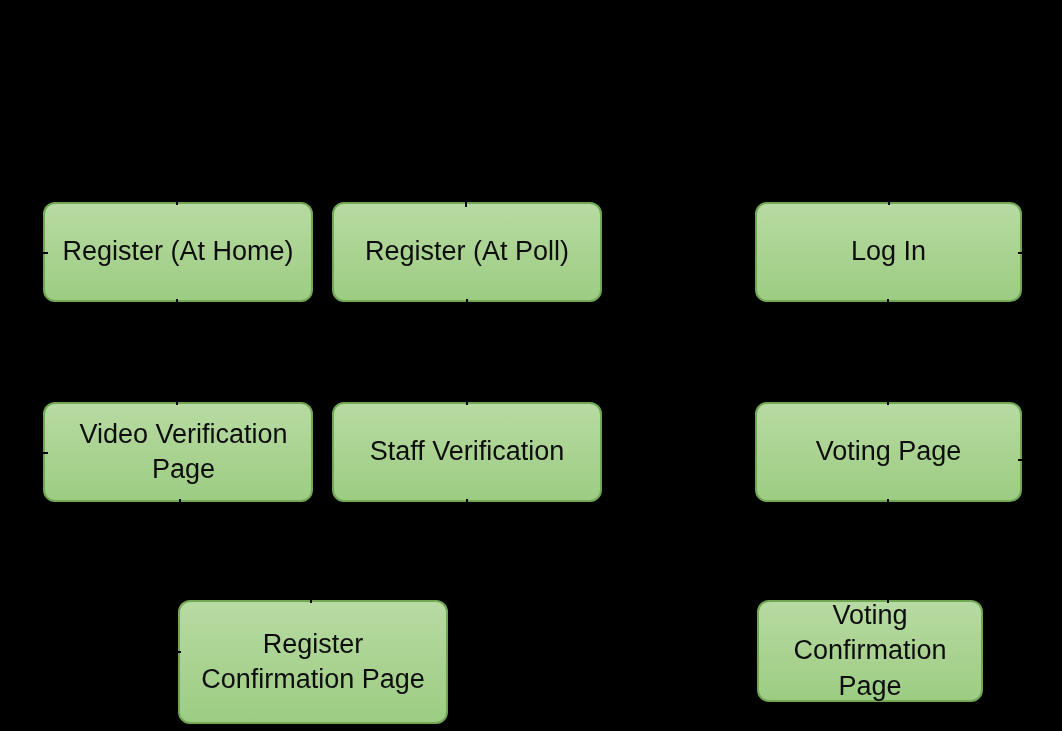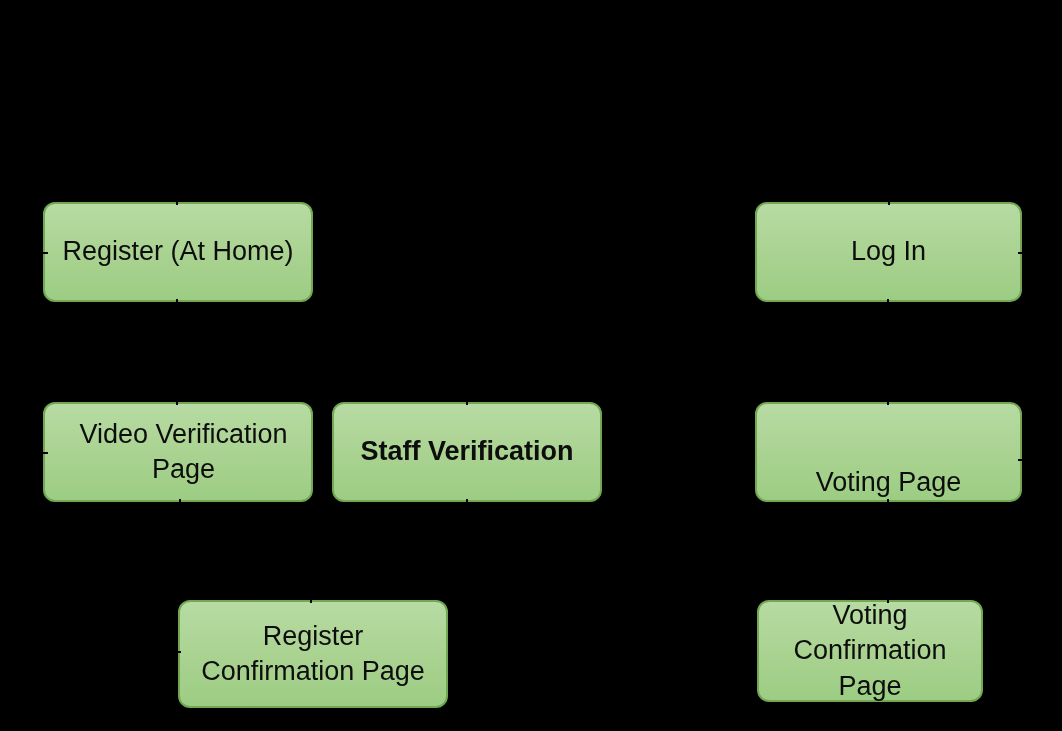--- a/index.html
+++ b/index.html
@@ -30,23 +30,23 @@
     line-height: 1.3;
     white-space: pre-line;
     z-index: 1;
   }
   
   .n-home          { left: 363px; top: 4px;   width: 210px; height: 99px; }
   .n-reg-home      { left: 43px;  top: 202px; width: 270px; height: 100px; }
   .n-reg-poll      { left: 332px; top: 202px; width: 270px; height: 100px; }
   .n-login         { left: 755px; top: 202px; width: 267px; height: 100px; }
   .n-video-verif   { left: 43px;  top: 402px; width: 270px; height: 100px; padding-left: 11px; }
-  .n-staff-verif   { left: 332px; top: 402px; width: 270px; height: 100px; font-weight: bold; }
-  .n-voting-page   { left: 755px; top: 402px; width: 267px; height: 100px; align-items: flex-end; }
-  .n-reg-conf      { left: 178px; top: 600px; width: 270px; height: 108px; }
+  .n-staff-verif   { left: 332px; top: 402px; width: 270px; height: 100px; }
+  .n-voting-page   { left: 755px; top: 402px; width: 267px; height: 100px; }
+  .n-reg-conf      { left: 178px; top: 600px; width: 270px; height: 124px; }
   .n-vote-conf     { left: 757px; top: 600px; width: 226px; height: 102px; }
 
   
   .edge {
     position: absolute;
     background: #000000;
     z-index: 3;
   }
   .e-home-poll     { left: 465px;  top: 101px; width: 2px;   height: 106px; }
   .e-home-left-h   { left: 176px;  top: 52px;  width: 192px; height: 2px; }
@@ -93,20 +93,23 @@
   <div class="edge e-left-loop-h3"></div>
   <div class="edge e-right-loop-v"></div>
   <div class="edge e-right-loop-h1"></div>
   <div class="edge e-right-loop-h2"></div>
 
 
   <div class="node n-reg-home">
     <span>Register (At Home)</span>
   </div>
 
+  <div class="node n-reg-poll">
+    <span>Register (At Poll)</span>
+  </div>
 
   <div class="node n-login">
     <span>Log In</span>
   </div>
 
   <div class="node n-video-verif">
     <span>Video Verification
 Page</span>
   </div>
 

